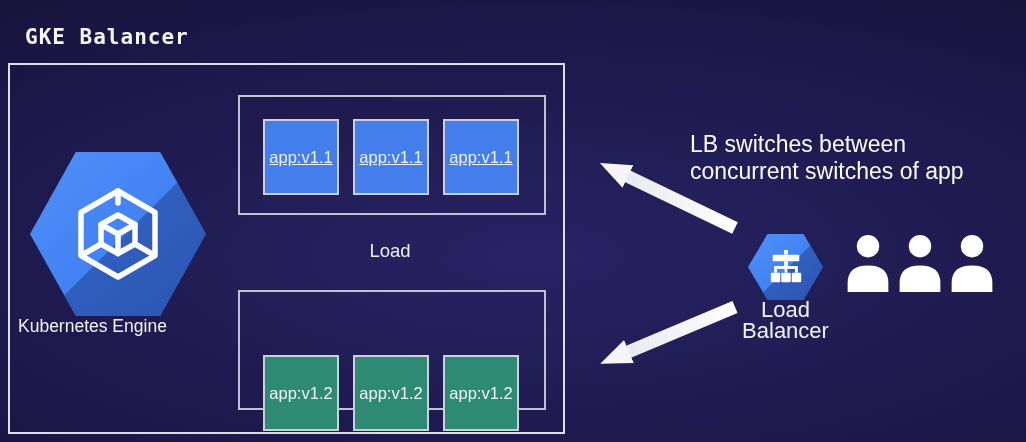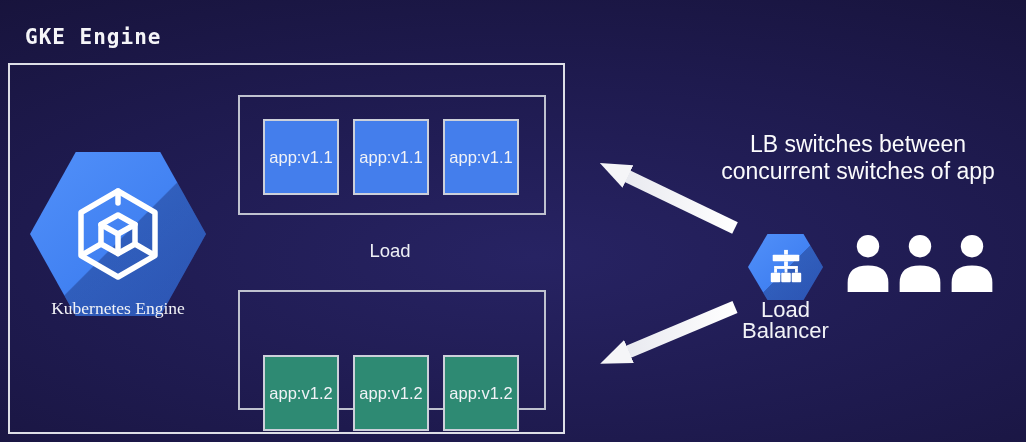--- a/index.html
+++ b/index.html
@@ -28,64 +28,64 @@
     background:linear-gradient(140deg,#4f8ef8 8%,#4181f2 55%,#3a72e4 100%);
   }
   .hex-shadow{
     position:absolute;inset:0;
     background:linear-gradient(135deg, rgba(0,0,0,0) 52%, rgba(13,20,74,0.32) 52.5%);
   }
   .hex svg{position:absolute;left:50%;top:50%;transform:translate(-50%,-50%);}
   .ke-hex{left:30px;top:152px;width:176px;height:164px;}
   .lb-hex{left:748px;top:234px;width:75px;height:66px;}
   .ke-label{
-    position:absolute;left:18px;top:298px;width:200px;
-    text-align:center;font-size:17.5px;color:#f2f3f7;font-family:Liberation Serif, serif;
+    position:absolute;left:18px;top:316px;width:200px;
+    font-size:17.5px;color:#f2f3f7;
   }
   
   .pods-box{
     position:absolute;left:238px;width:304px;height:116px;
     border:2px solid #bfc2cf;
   }
   .pods-box.v1{top:95px;}
   .pods-box.v2{top:290px;}
   .pods-label{
     position:absolute;left:238px;top:240px;width:304px;
     text-align:center;font-size:18.5px;color:#eef0f5;
   }
   .pod{
     position:absolute;top:22px;width:72px;height:72px;
     border:2px solid #ccd0da;
     display:flex;align-items:center;justify-content:center;
     font-size:16.5px;color:#f0f2f7;white-space:nowrap;
   }
   .pod.p0{left:23px;} .pod.p1{left:113px;} .pod.p2{left:203px;}
-  .v1 .pod{background:#447eec;}
+  .v1 .pod{background:#447eec;text-decoration:underline;}
   .v2 .pod{background:#2e8a73;top:23px;margin-top:40px;}
   
   .annotation{
     position:absolute;left:690px;top:131px;width:336px;
-    text-align:center;font-size:23px;line-height:27px;color:#fbfbfd;
+    font-size:23px;line-height:27px;color:#fbfbfd;
   }
   .lb-label{
     position:absolute;left:725px;top:299px;width:121px;
     text-align:center;font-size:22px;line-height:21px;color:#f2f3f7;
   }
   .users{
     position:absolute;left:845px;top:235px;
     display:flex;gap:6px;
   }
   .arrow-layer{position:absolute;left:0;top:0;pointer-events:none;}
 </style>
 </head>
 <body>
 
 <div class="canvas">
 
-  <div class="title">GKE Engine</div>
+  <div class="title">GKE Balancer</div>
 
   <div class="cluster-box"></div>
 
   <div class="hex ke-hex">
     <div class="hex-shadow"></div>
     <svg width="100" height="100" viewBox="0 0 100 100" fill="none" stroke="#ffffff" stroke-width="5.5" stroke-linejoin="round" stroke-linecap="round">
       <path d="M50,7 L87,28.5 L87,71.5 L50,93 L13,71.5 L13,28.5 Z"></path>
       <path d="M50,31 L67,40.5 L50,50 L33,40.5 Z"></path>
       <path d="M33,40.5 L33,60 L50,69.5 L50,50"></path>
       <path d="M67,40.5 L67,60 L50,69.5"></path>

